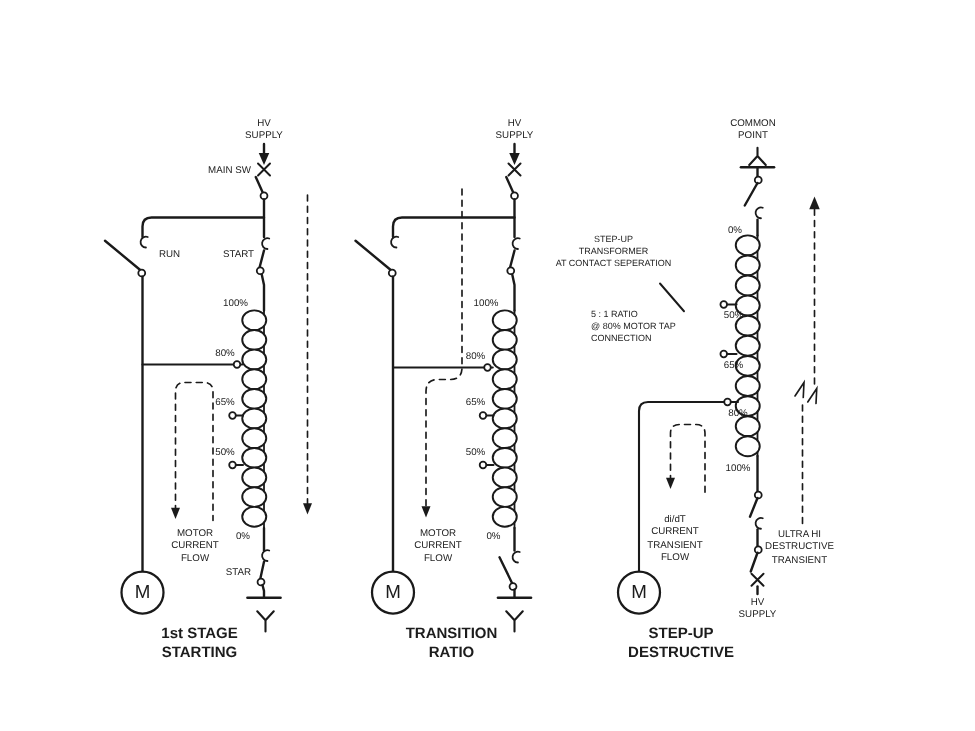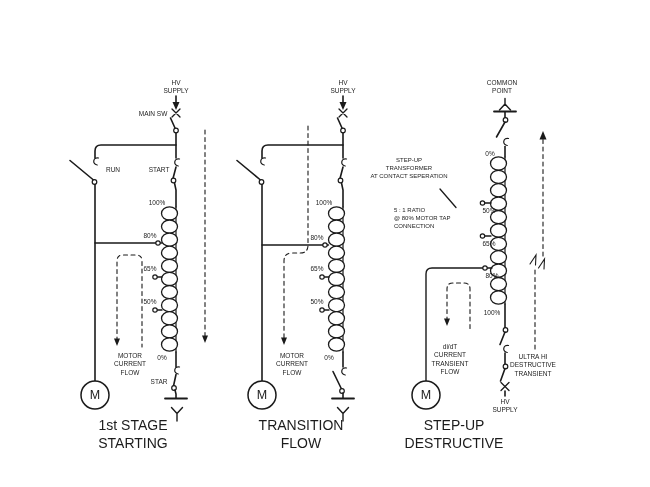--- a/index.html
+++ b/index.html
@@ -3,21 +3,21 @@
 <meta charset="utf-8">
 <style>
   html,body{margin:0;padding:0;background:#ffffff;}
   .canvas{position:relative;width:650px;height:487px;background:#ffffff;overflow:hidden;
           font-family:"Liberation Sans",sans-serif;}
   svg{position:absolute;left:0;top:0;}
   .lbl{position:absolute;transform:translateX(-50%);text-align:center;
        font:500 6.5px/1.3 "Liberation Sans",sans-serif;color:#1c1c1c;white-space:pre-line;}
   .lbl-left{transform:none;text-align:left;}
   .lbl-sm{font-size:6px;}
-  .lbl-cap{font-size:14px;font-weight:400;line-height:1.25;}
+  .lbl-cap{font-size:10px;font-weight:700;line-height:1.25;}
   .lbl-m{transform:translate(-50%,-50%);font-size:12.5px;font-weight:500;line-height:1;}
 </style>
 </head>
 <body>
 
 <div class="canvas">
 
 <svg width="650" height="487" viewBox="0 0 650 487">
 
   <g stroke="#1a1a1a" stroke-width="1.6" fill="none" stroke-linecap="round">
@@ -191,21 +191,21 @@
 <div class="lbl" style="left:324px;top:199px">100%</div>
 <div class="lbl" style="left:317px;top:234px">80%</div>
 <div class="lbl" style="left:317px;top:265px">65%</div>
 <div class="lbl" style="left:317px;top:298px">50%</div>
 <div class="lbl" style="left:329px;top:354px">0%</div>
 <div class="lbl" style="left:292px;top:352px">MOTOR
 CURRENT
 FLOW</div>
 <div class="lbl lbl-m" style="left:262px;top:395px">M</div>
 <div class="lbl lbl-cap" style="left:301px;top:417px">TRANSITION
-FLOW</div>
+RATIO</div>
 
 <div class="lbl" style="left:502px;top:79px">COMMON
 POINT</div>
 <div class="lbl" style="left:490px;top:150px">0%</div>
 <div class="lbl" style="left:489px;top:207px">50%</div>
 <div class="lbl" style="left:489px;top:240px">65%</div>
 <div class="lbl" style="left:492px;top:272px">80%</div>
 <div class="lbl" style="left:492px;top:309px">100%</div>
 <div class="lbl" style="left:450px;top:343px">di/dT
 CURRENT

